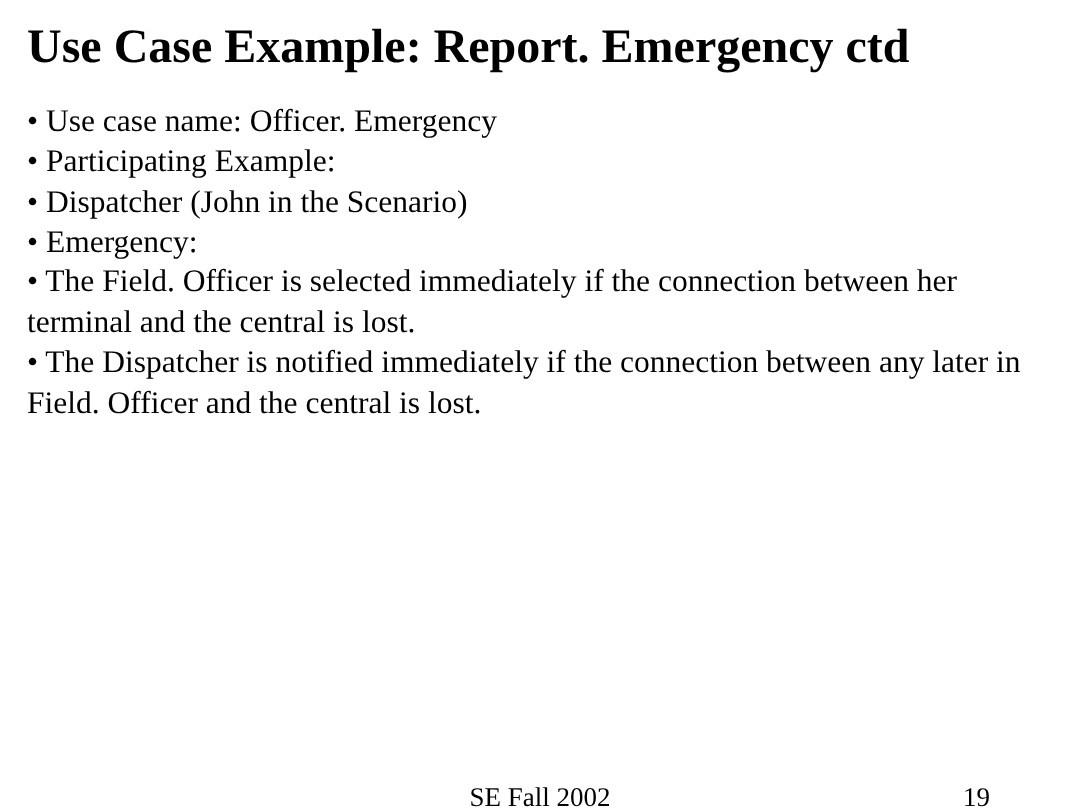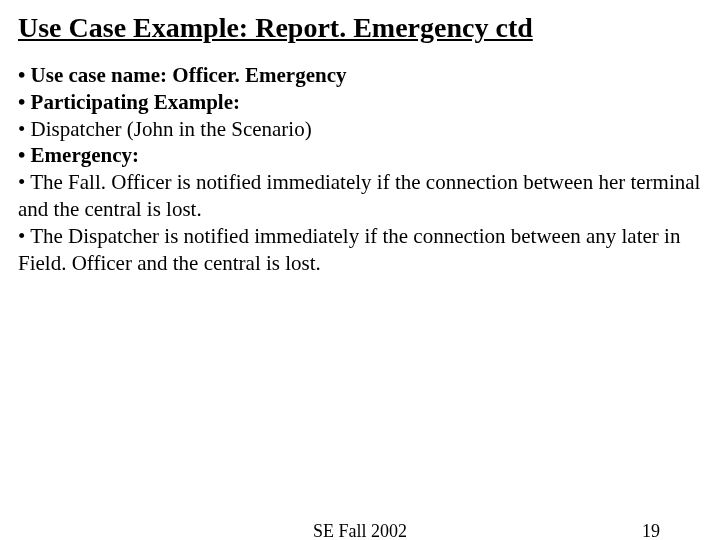--- a/index.html
+++ b/index.html
@@ -1,35 +1,35 @@
 <!DOCTYPE html>
 <html><head>
 <meta charset="utf-8">
 <style>
 html,body{margin:0;padding:0}
 body{width:720px;height:540px;background:#fff;font-family:"Times New Roman",Times,serif;color:#000;position:relative;font-size:21px;line-height:1.28}
 .slide{padding:10px 18px 0 18px}
-.title{font-weight:bold;text-decoration:underline;font-size:28px;margin:0 0 16px 0}
+.title{font-weight:bold;font-size:32px;margin:0 0 16px 0}
 .body p{margin:0}
-.b{font-weight:bold}
+.b{font-weight:normal}
 .footer{position:absolute;bottom:20px;left:0;width:720px;font-size:18px}
 .footer .center{position:absolute;left:0;width:100%;text-align:center}
 .footer .pnum{position:absolute;right:60px}
 </style>
 </head>
 <body>
 
 <div class="slide">
   <div class="title">Use Case Example: Report. Emergency ctd</div>
   <div class="body">
     <p><span class="b">• Use case name: </span><span class="b">Officer. Emergency</span></p>
     <p class="b">• Participating Example:</p>
     <p>• Dispatcher (John in the Scenario)</p>
     <p class="b">• Emergency:</p>
-    <p>• The Fall. Officer is notified immediately if the connection between her terminal and the central is lost.</p>
+    <p>• The Field. Officer is selected immediately if the connection between her terminal and the central is lost.</p>
     <p>• The Dispatcher is notified immediately if the connection between any later in Field. Officer and the central is lost.</p>
   </div>
 </div>
 
 <div class="footer">
   <span class="center">SE Fall 2002</span>
   <span class="pnum">19</span>
 </div>
 
 </body></html>

